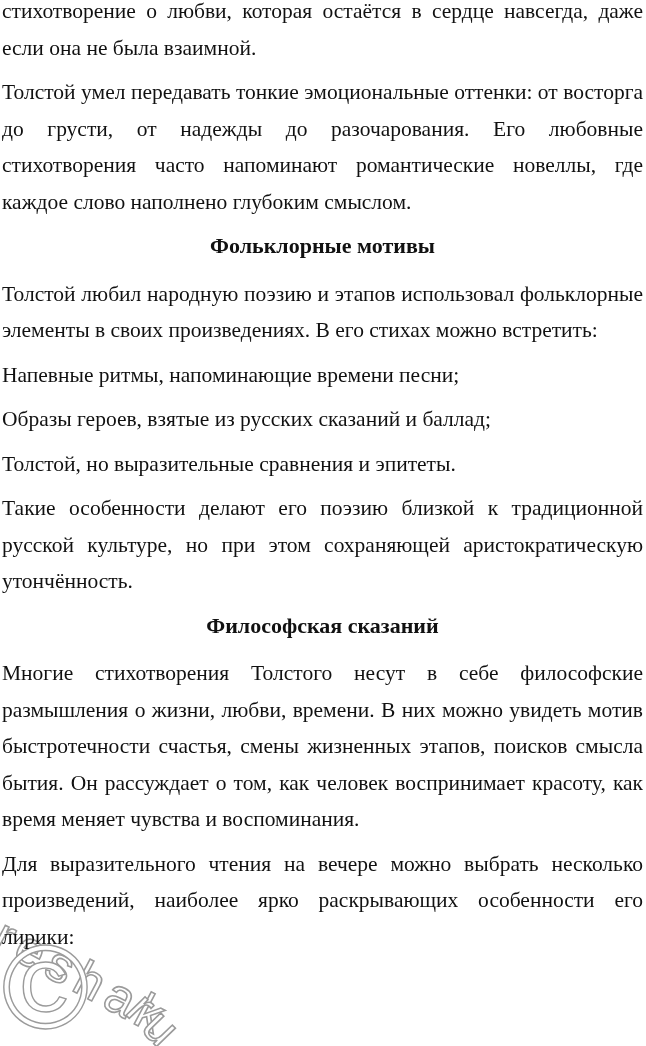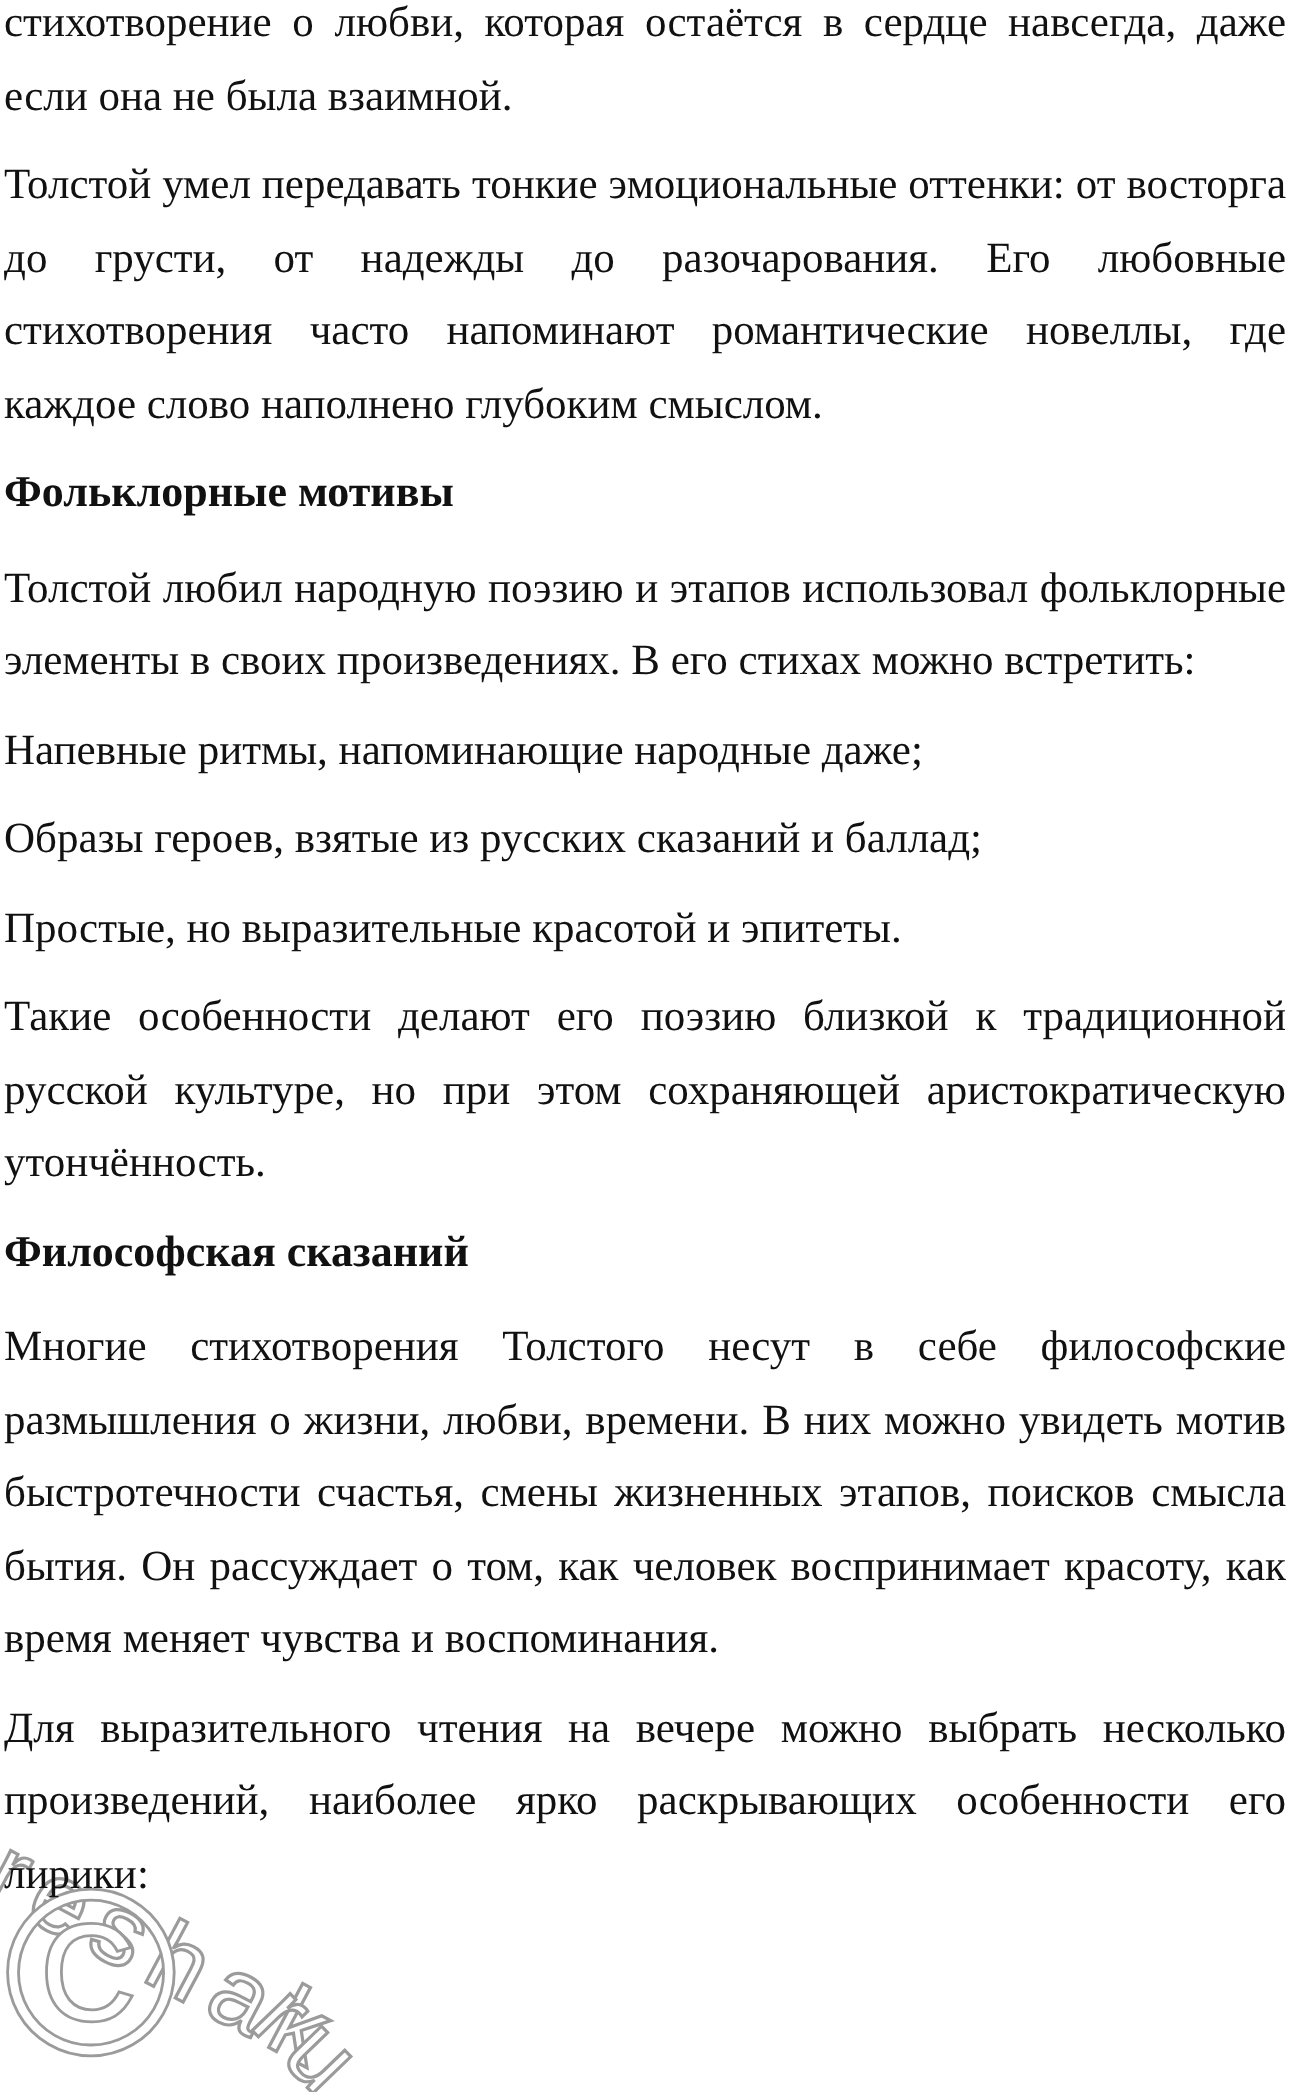--- a/index.html
+++ b/index.html
@@ -26,21 +26,21 @@
     color: #111111;
     text-align: justify;
   }
   .content p {
     margin: 0 0 8px 0;
   }
   .content h2 {
     margin: 0 0 11px 0;
     font-size: 22px;
     font-weight: bold;
-    text-align: left;
+    text-align: center;
     line-height: 36.5px;
   }
   .bold-dots { font-weight: bold; letter-spacing: 1px; }
 
   
   .watermark {
     position: absolute;
     inset: 0;
     z-index: 0;
     pointer-events: none;
@@ -90,25 +90,25 @@
 
     <p>стихотворение о любви, которая остаётся в сердце навсегда, даже если она не была взаимной.</p>
 
 
     <p>Толстой умел передавать тонкие эмоциональные оттенки: от восторга до грусти, от надежды до разочарования. Его любовные стихотворения часто напоминают романтические новеллы, где каждое слово наполнено глубоким смыслом.</p>
 
     <h2>Фольклорные мотивы</h2>
 
     <p>Толстой любил народную поэзию и этапов использовал фольклорные элементы в своих произведениях. В его стихах можно встретить:</p>
 
-    <p>Напевные ритмы, напоминающие народные даже;</p>
+    <p>Напевные ритмы, напоминающие времени песни;</p>
 
     <p>Образы героев, взятые из русских сказаний и баллад;</p>
 
-    <p>Простые, но выразительные красотой и эпитеты.</p>
+    <p>Толстой, но выразительные сравнения и эпитеты.</p>
 
     <p>Такие особенности делают его поэзию близкой к традиционной русской культуре, но при этом сохраняющей аристократическую утончённость.</p>
 
     <h2>Философская сказаний</h2>
 
     <p>Многие стихотворения Толстого несут в себе философские размышления о жизни, любви, времени. В них можно увидеть мотив быстротечности счастья, смены жизненных этапов, поисков смысла бытия. Он рассуждает о том, как человек воспринимает красоту, как время меняет чувства и воспоминания.</p>
 
 
     <p>Для выразительного чтения на вечере можно выбрать несколько произведений, наиболее ярко раскрывающих особенности его лирики:</p>
 

